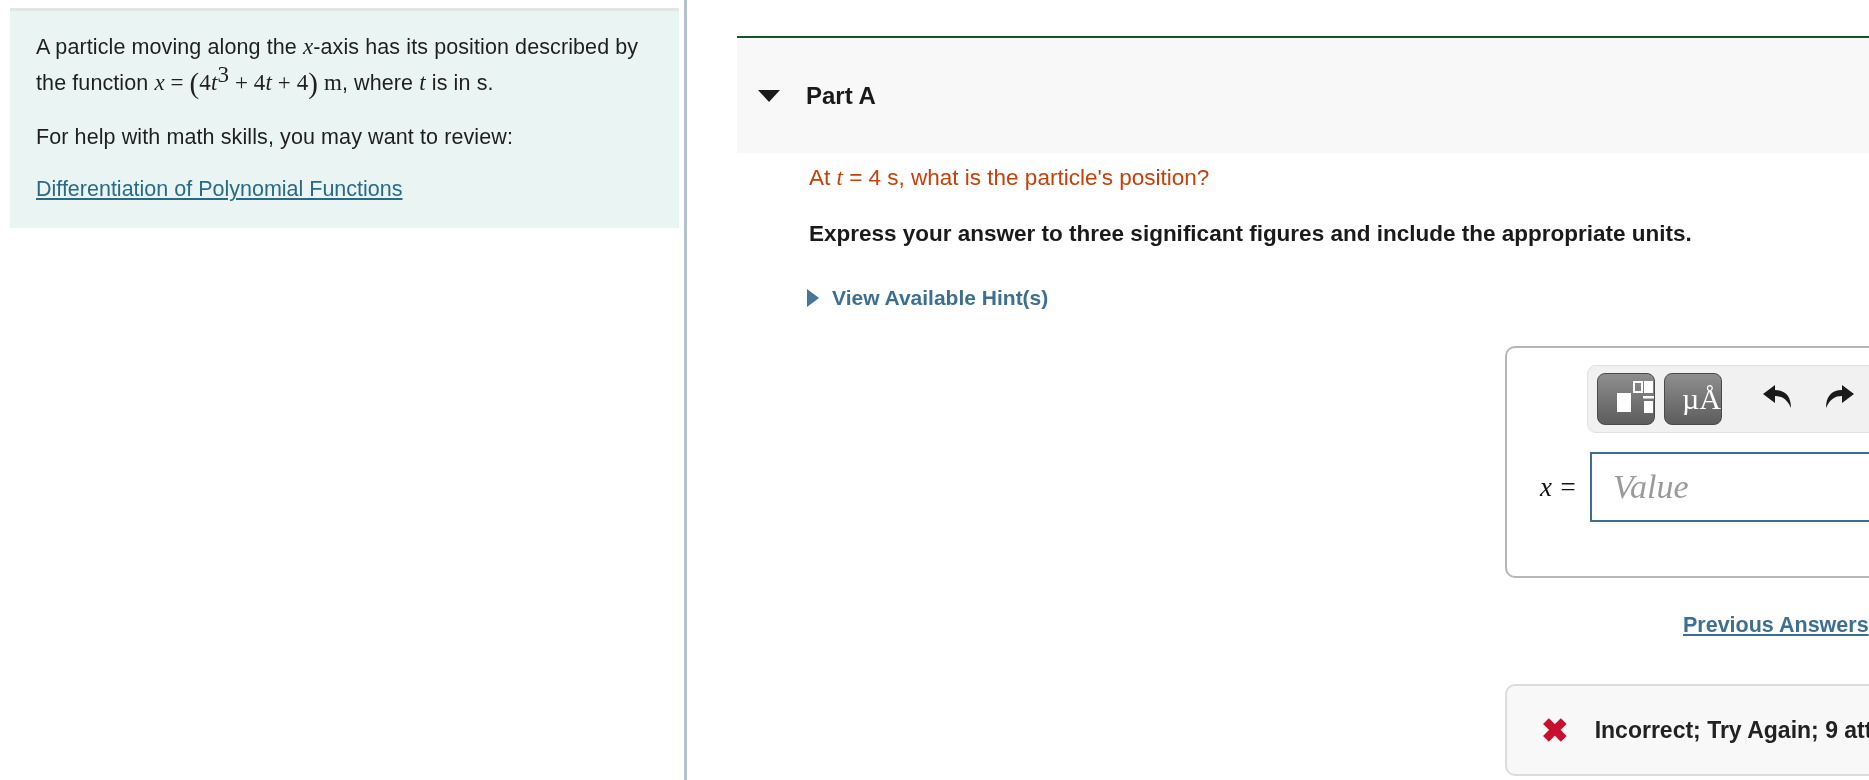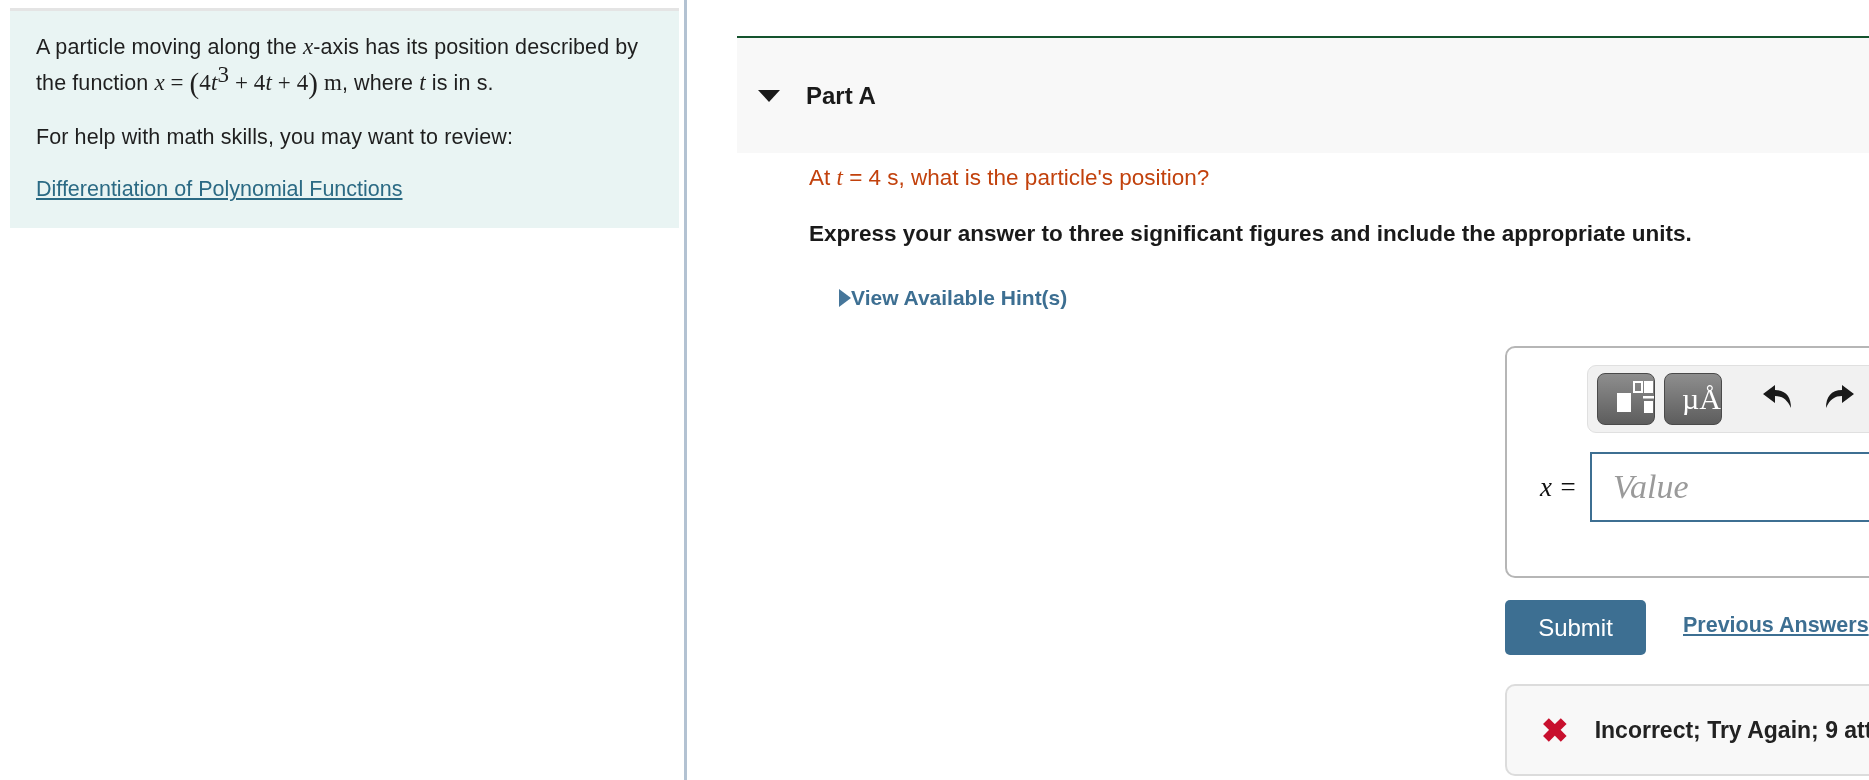--- a/index.html
+++ b/index.html
@@ -152,22 +152,22 @@
     line-height: 28px;
     white-space: nowrap;
   }
 
   .hints-row {
     position: absolute;
     left: 120px;
     top: 286px;
     display: flex;
     align-items: center;
-    cursor: pointer;
-    margin-left: 32px;
+    gap: 13px;
+    cursor: pointer;
   }
   .caret-right {
     width: 0; height: 0;
     border-top: 9px solid transparent;
     border-bottom: 9px solid transparent;
     border-left: 12px solid #46769a;
   }
   .hints-label {
     font-size: 21px;
     font-weight: bold;
@@ -398,21 +398,20 @@
 
       </div>
 
       <div class="eq-row">
         <span class="eq-label">x =</span>
         <div class="field field-value">Value</div>
 
       </div>
     </div>
 
-    <button class="submit-btn">Submit</button>
     <a class="prev-answers">Previous Answers</a>
 
     <div class="incorrect-box">
       <span class="x-mark">✖</span>
       <span class="incorrect-text">Incorrect; Try Again; 9 attempts remaining</span>
     </div>
 
   </div>
 </div>
 

